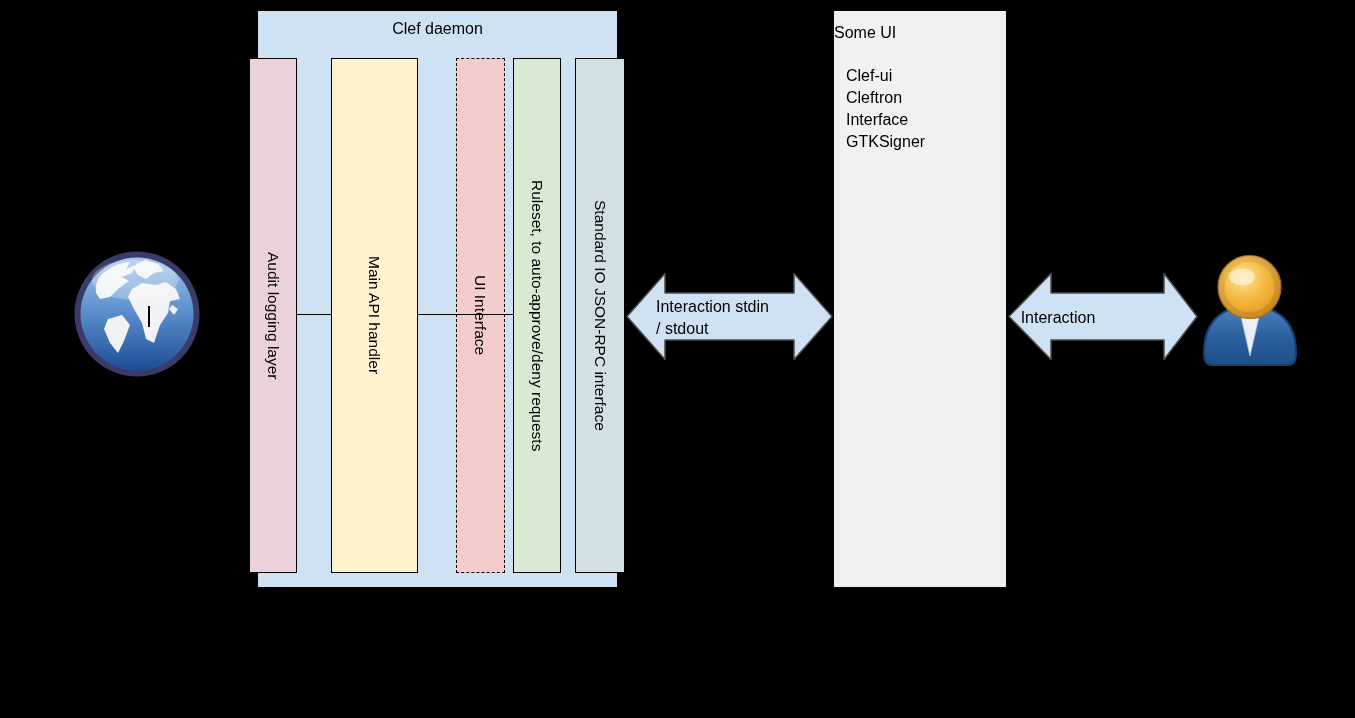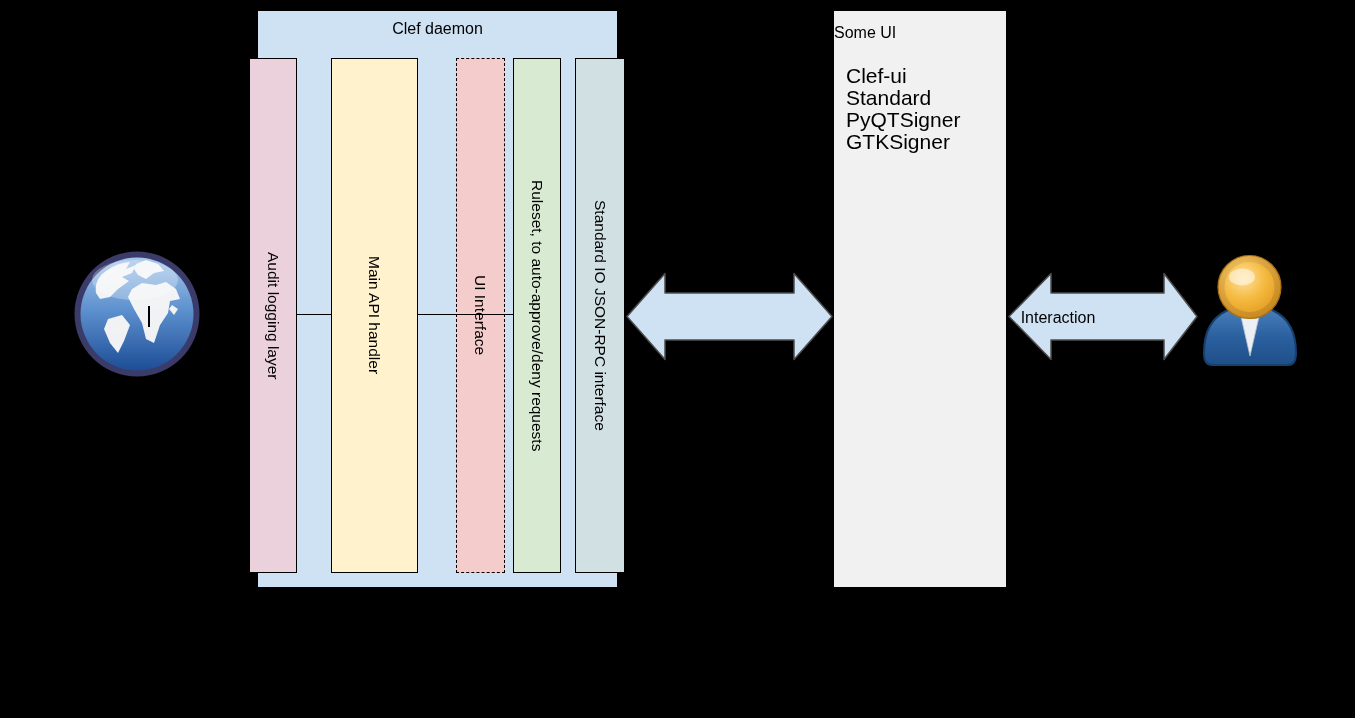--- a/index.html
+++ b/index.html
@@ -25,21 +25,21 @@
   
   .conn{position:absolute;border-top:1.5px solid #000;height:0;z-index:6;}
   #connA{left:297px;top:314px;width:34px;}
   #connB{left:418px;top:314px;width:95px;}
   #globe-tick{position:absolute;left:148px;top:306px;width:2px;height:21px;background:#000;z-index:6;}
 
   
   .someui-box{position:absolute;left:833px;top:10px;width:174px;height:578px;
               border:1.5px solid #000;box-sizing:border-box;z-index:1;}
   .someui-title{text-align:left;margin-top:13px;font-size:16px;}
-  .someui-list{position:absolute;left:12px;top:54px;font-size:21px;line-height:22px;}
+  .someui-list{position:absolute;left:12px;top:54px;font-size:16px;line-height:22px;}
 
   
   .arrow-svg{position:absolute;z-index:4;}
   #arrow1{left:626px;top:272px;}
   #arrow2{left:1008px;top:272px;}
   .arrow-label{position:absolute;z-index:7;font-size:16px;line-height:22px;}
   #arrow1-label{left:656px;top:296px;}
   #arrow2-label{left:968px;top:307px;width:180px;text-align:center;}
 
   
@@ -90,27 +90,31 @@
   <div id="bar4" class="vbar" style="background: rgb(208, 224, 227); border-style: solid;">
     <span>Standard IO JSON-RPC interface</span>
   </div>
 
   <div id="connA" class="conn"></div>
   <div id="connB" class="conn"></div>
 
   <svg id="arrow1" class="arrow-svg" width="207" height="89" viewBox="0 0 207 89">
     <polygon class="arrow-fill" points="1,44.5 39,1.5 39,21 168,21 168,1.5 206,44.5 168,87.5 168,68 39,68 39,87.5" fill="#cfe2f3" stroke="#4d4d4d" stroke-width="1.5" stroke-linejoin="round"></polygon>
   </svg>
+  <div id="arrow1-label" class="arrow-label">
+    <div>Interaction stdin</div>
+    <div>/ stdout</div>
+  </div>
 
   <div class="someui-box" style="background: rgb(241, 241, 241);">
     <div class="someui-title">Some UI</div>
     <div class="someui-list">
       <div>Clef-ui</div>
-      <div>Standard</div>
-      <div>PyQTSigner</div>
+      <div>Cleftron</div>
+      <div>Interface</div>
       <div>GTKSigner</div>
     </div>
   </div>
 
   <svg id="arrow2" class="arrow-svg" width="190" height="89" viewBox="0 0 190 89">
     <polygon class="arrow-fill" points="1,44.5 43,1.5 43,21 156,21 156,1.5 189,44.5 156,87.5 156,68 43,68 43,87.5" fill="#cfe2f3" stroke="#4d4d4d" stroke-width="1.5" stroke-linejoin="round"></polygon>
   </svg>
   <div id="arrow2-label" class="arrow-label">Interaction</div>
 
   <svg id="person" width="100" height="116" viewBox="0 0 100 116">

